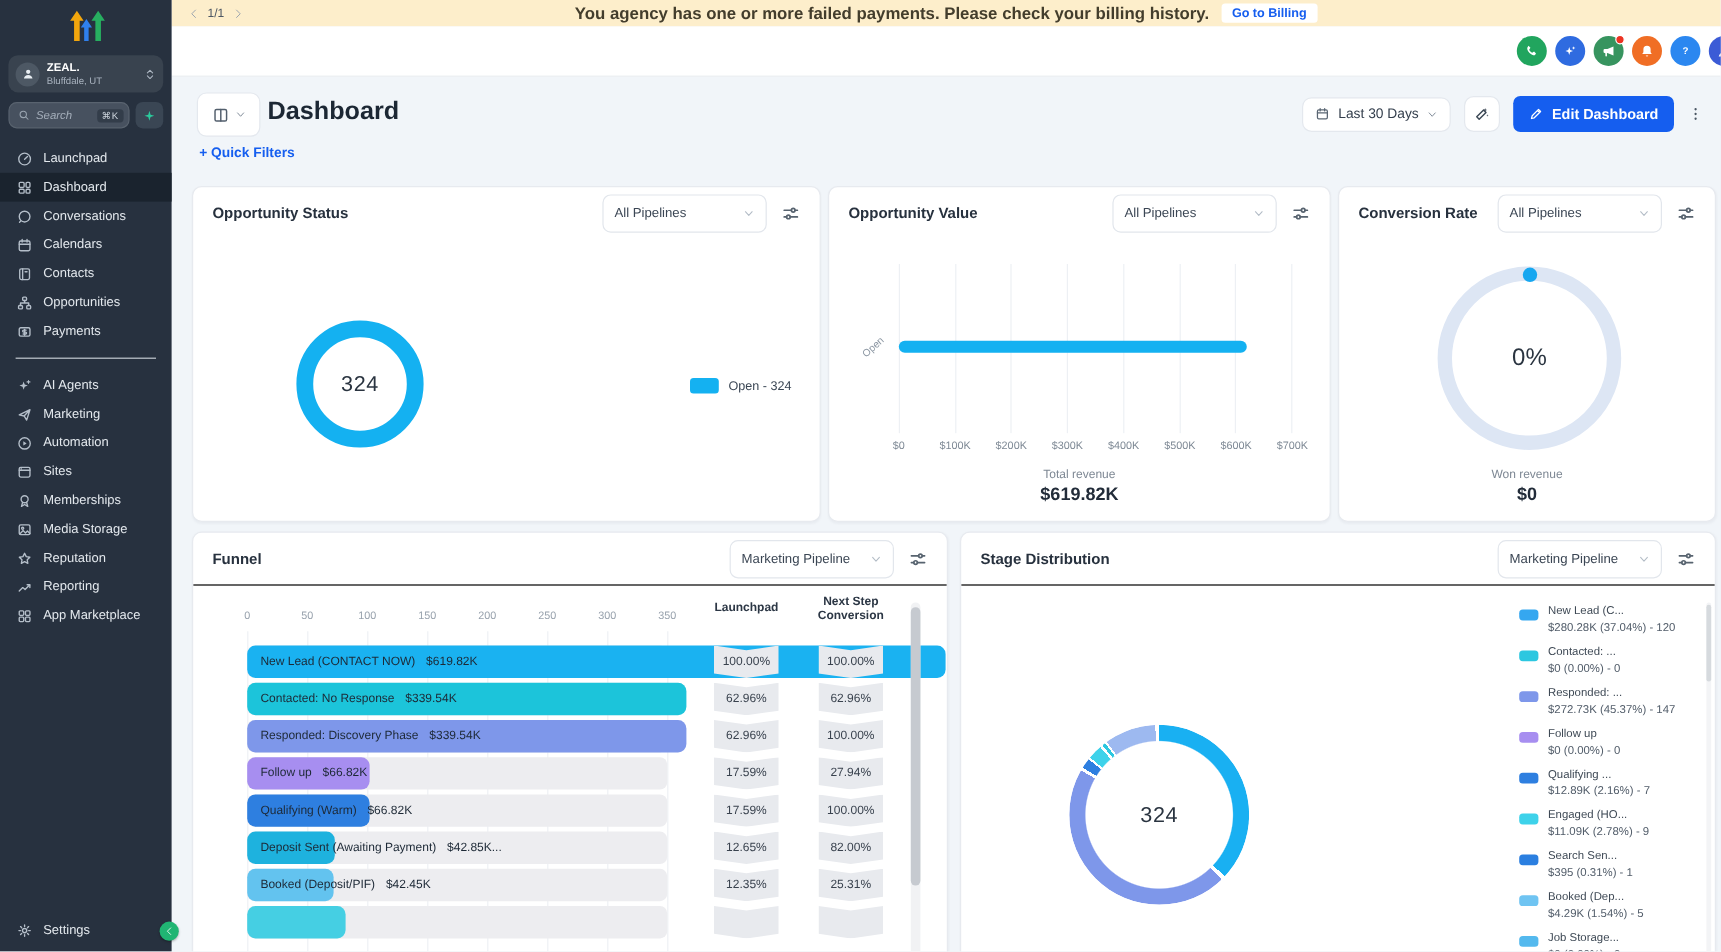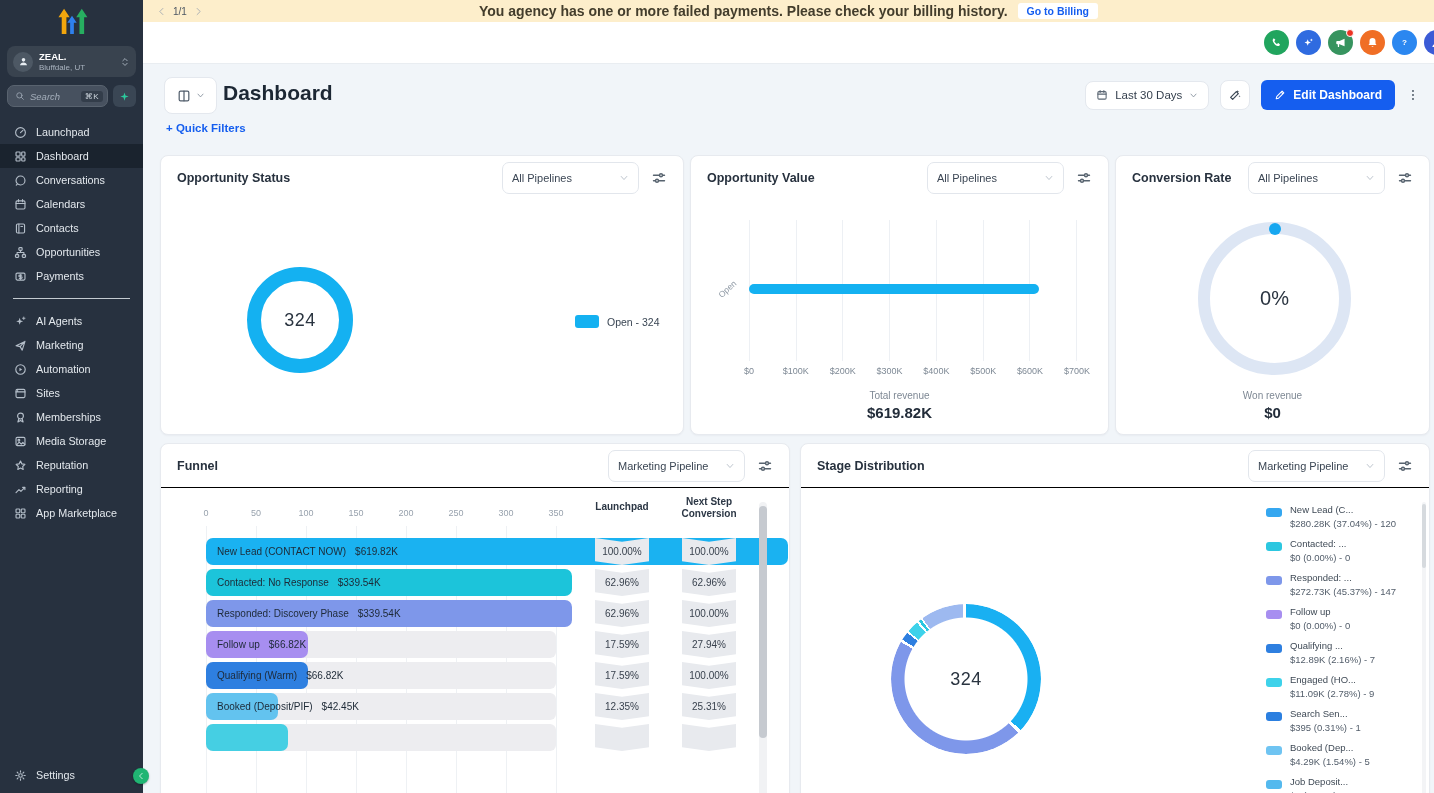--- a/index.html
+++ b/index.html
@@ -707,20 +707,30 @@
           <div class="f-bar" style="width: 16.3%; background: rgb(46, 127, 224);"></div>
           <div class="f-label">
             <span>Qualifying (Warm)</span>
             <span>$66.82K</span>
           </div>
           <div class="f-pill c1">17.59%</div>
           <div class="f-pill c2">100.00%</div>
         </div>
 
 
+        <div class="f-row">
+          <div class="f-track"></div>
+          <div class="f-bar" style="width: 11.7%; background: rgb(30, 178, 222);"></div>
+          <div class="f-label">
+            <span>Deposit Sent (Awaiting Payment)</span>
+            <span>$42.85K...</span>
+          </div>
+          <div class="f-pill c1">12.65%</div>
+          <div class="f-pill c2">82.00%</div>
+        </div>
 
         <div class="f-row">
           <div class="f-track"></div>
           <div class="f-bar" style="width: 11.4%; background: rgb(99, 195, 239);"></div>
           <div class="f-label">
             <span>Booked (Deposit/PIF)</span>
             <span>$42.45K</span>
           </div>
           <div class="f-pill c1">12.35%</div>
           <div class="f-pill c2">25.31%</div>
@@ -825,21 +835,21 @@
           <span class="sd-swatch" style="background: rgb(111, 196, 242);"></span>
           <span>
             <div class="sd-label">Booked (Dep...</div>
             <div class="sd-detail">$4.29K (1.54%) - 5</div>
           </span>
         </div>
 
         <div class="sd-item">
           <span class="sd-swatch" style="background: rgb(84, 185, 238);"></span>
           <span>
-            <div class="sd-label">Job Deposit...</div>
+            <div class="sd-label">Job Storage...</div>
             <div class="sd-detail">$0 (0.00%) - 0</div>
           </span>
         </div>
 
       </div>
     <div class="sd-scroll">
         <div class="sd-thumb"></div>
       </div>
   </div>
 

